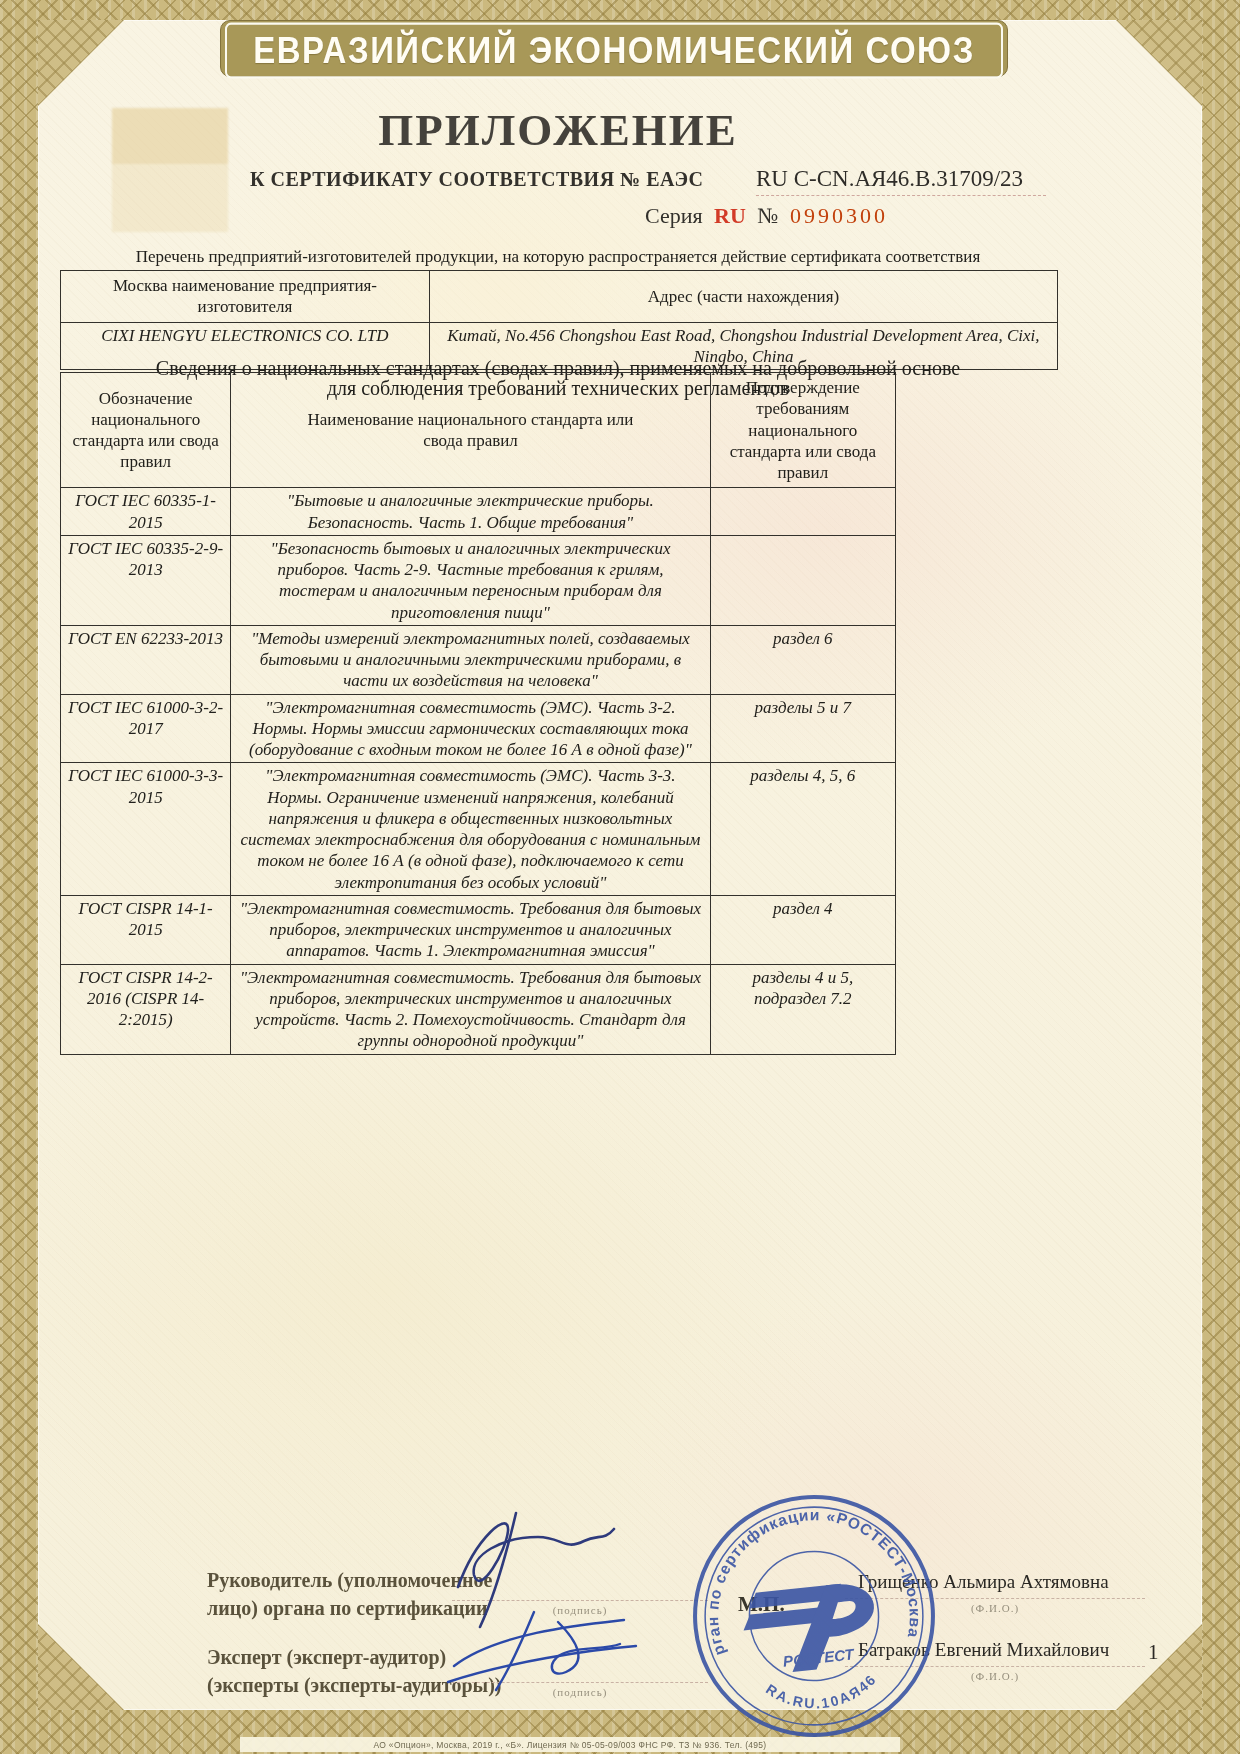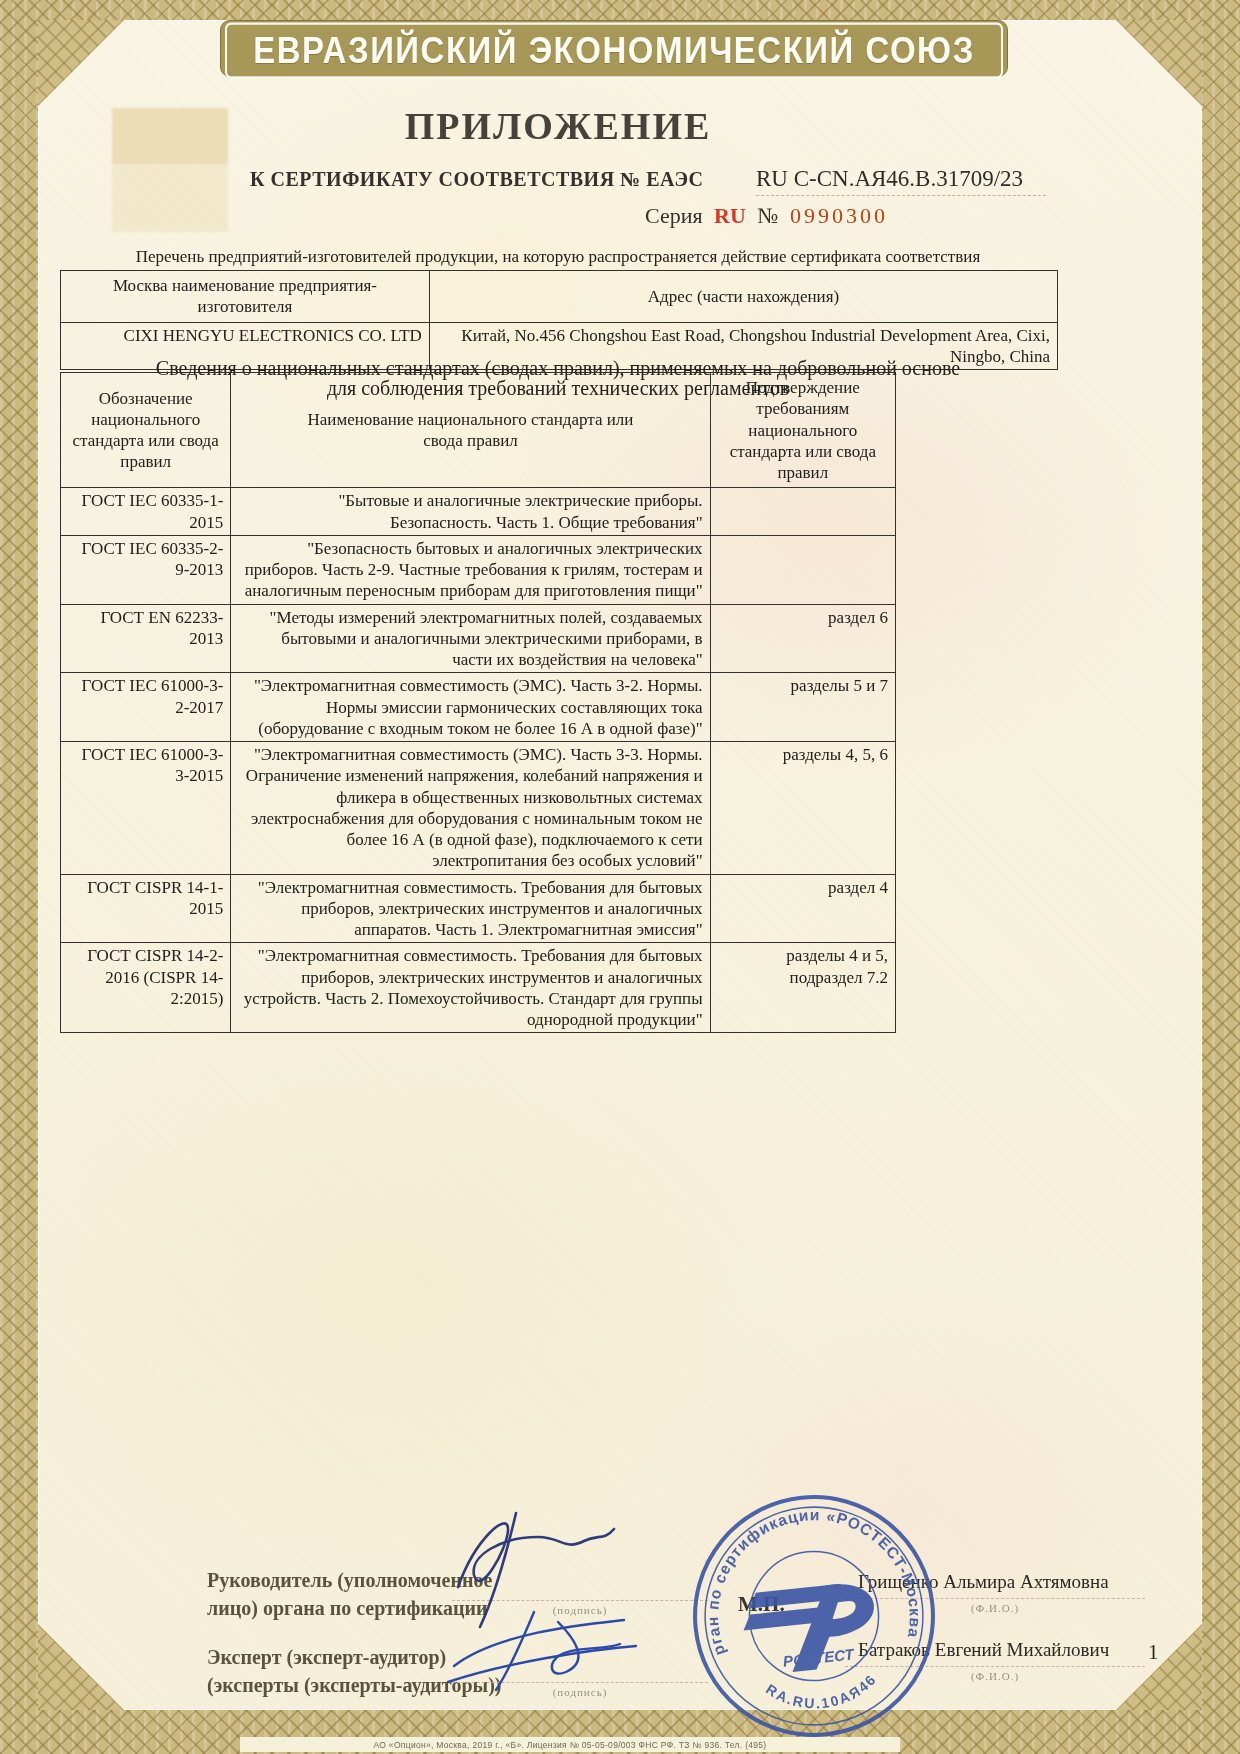--- a/index.html
+++ b/index.html
@@ -50,38 +50,38 @@
     box-sizing:border-box;
   }
   .banner-inner{
     height:100%;border:2px solid #fbfaf0;border-radius:6px;
     display:flex;align-items:center;justify-content:center;
     font-family:"Liberation Sans","DejaVu Sans",sans-serif;
     font-weight:700;font-size:33px;letter-spacing:1.5px;color:#fffdf4;
     text-shadow:0 1px 1px rgba(90,76,30,.45);transform:scaleY(1.1);
   }
   .abs{position:absolute;z-index:2;}
-  .doc-title{left:0;top:104px;width:1116px;text-align:center;font-size:38px;font-weight:700;
+  .doc-title{left:0;top:104px;width:1116px;text-align:center;font-size:45px;font-weight:700;
     letter-spacing:2px;color:#45423c;}
   .subtitle{left:250px;top:168px;font-size:20px;font-weight:700;color:#33312c;letter-spacing:.5px;}
   .cert-number{left:756px;top:166px;width:290px;font-size:23px;color:#2e2c28;
     padding-bottom:3px;border-bottom:1px dashed #cfa79e;white-space:nowrap;}
   .series-label{left:645px;top:203px;font-size:22px;color:#33312c;}
   .series-value{left:714px;top:203px;font-size:22px;font-weight:700;color:#d23b27;}
   .num-sign{left:757px;top:203px;font-size:22px;color:#33312c;}
   .form-number{left:790px;top:203px;font-size:22px;letter-spacing:3px;color:#c2410c;}
   .intro{left:0;top:247px;width:1116px;text-align:center;font-size:17px;}
   .tbl-wrap1{left:60px;top:270px;width:998px;}
   .tbl-wrap2{left:60px;top:372px;width:836px;}
   .sec-title{left:0;width:1116px;text-align:center;font-size:20px;}
   table.doc-table{border-collapse:collapse;width:100%;font-size:17px;color:#21201c;
     line-height:1.25;}
   table.doc-table th,table.doc-table td{border:1.6px solid #33312c;padding:2px 7px;}
   table.doc-table th{font-weight:400;text-align:center;vertical-align:middle;padding:4px 7px;}
-  table.doc-table td{vertical-align:top;text-align:right;}
+  table.doc-table td{vertical-align:top;text-align:center;font-style:italic;}
   .hdr-narrow{max-width:360px;margin:0 auto;}
   
   .sig-label{font-size:20px;font-weight:700;color:#5a523c;line-height:1.4;margin-left:24px;}
   .head-label{left:183px;top:1566px;width:335px;}
   .expert-label{left:183px;top:1643px;width:335px;}
   .sig-line{border-bottom:1px dashed #c9b2a4;height:0;}
   .caption{font-size:11px;color:#97907e;letter-spacing:1px;text-align:center;}
   .name{font-size:19px;color:#2a2824;white-space:nowrap;}
   .mp{left:738px;top:1592px;font-size:21px;font-weight:700;color:#3a362c;z-index:2;}
   .page-num{left:1148px;top:1640px;font-size:21px;color:#2a2824;}

